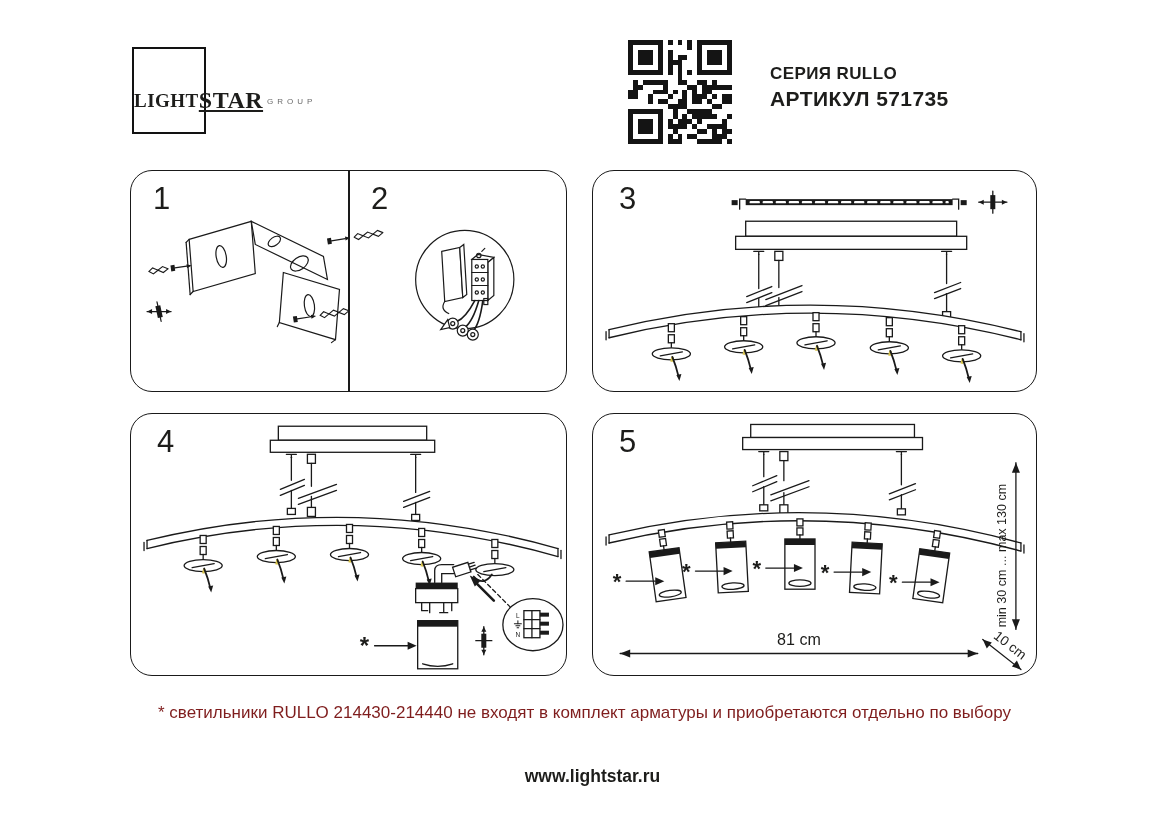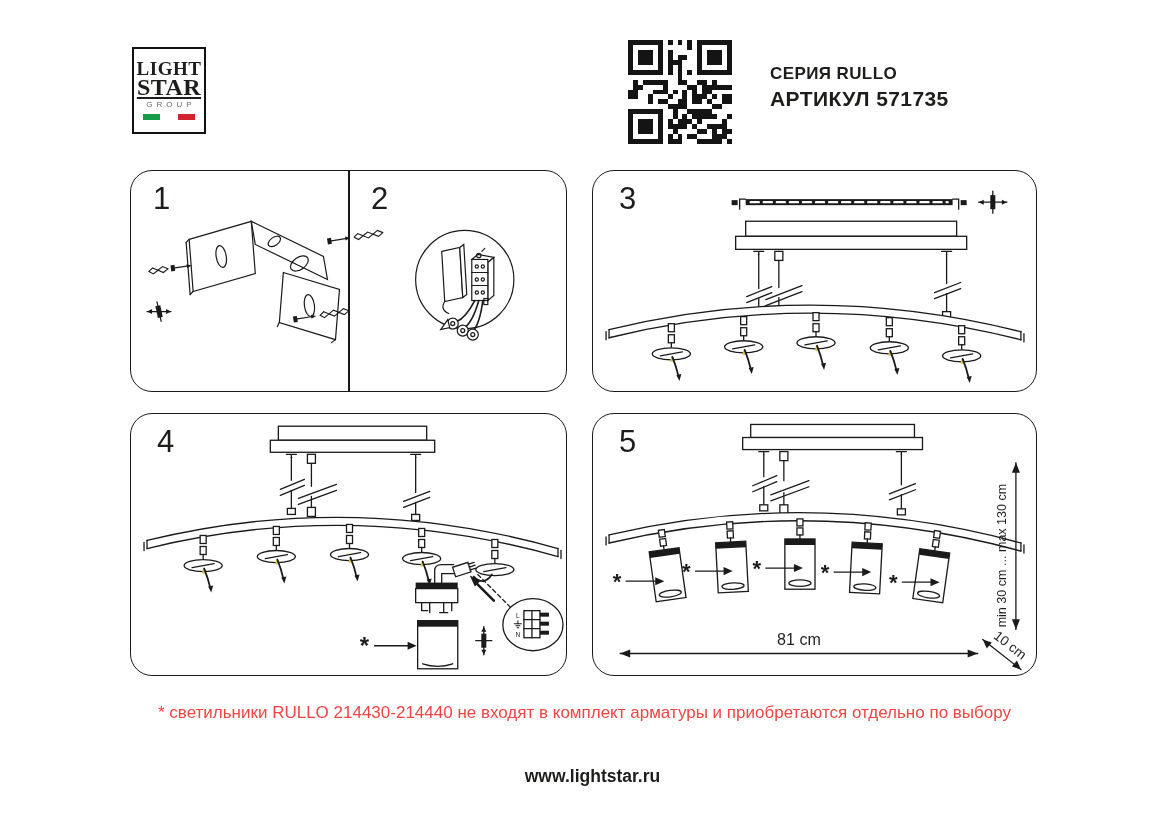--- a/index.html
+++ b/index.html
@@ -2,21 +2,21 @@
 <html><head>
 <meta charset="utf-8">
 <style>
   html,body{margin:0;padding:0;background:#fff;}
   .page{position:relative;width:1169px;height:826px;background:#ffffff;
         font-family:"Liberation Sans",sans-serif;color:#1d1d1b;overflow:hidden;}
 
   
   .logo-box{position:absolute;left:132px;top:47px;width:74px;height:87px;
             border:2px solid #121212;box-sizing:border-box;background:#fff;
-            display:flex;flex-direction:column;align-items:center;padding-top:12px;}
+            display:flex;flex-direction:row;align-items:center;padding-top:20px;}
   .logo-w1{font-family:"Liberation Serif",serif;font-weight:bold;font-size:19px;line-height:16px;letter-spacing:.5px;}
   .logo-w2{font-family:"Liberation Serif",serif;font-weight:bold;font-size:24px;line-height:21px;letter-spacing:.5px;text-decoration:underline;}
   .logo-w3{font-size:8px;letter-spacing:4px;margin-top:2px;margin-left:4px;color:#6a6a6a;text-align:right;}
   .logo-flag{width:52px;height:6px;margin-top:5px;display:flex;}
   .logo-flag div{flex:1;}
 
   .title{position:absolute;left:233px;top:56px;font-size:24px;font-weight:bold;line-height:30px;letter-spacing:.2px;}
 
   .qr{position:absolute;left:628px;top:40px;width:104px;height:104px;background:#fff;
       display:grid;grid-template-columns:repeat(21,1fr);grid-template-rows:repeat(21,1fr);}
@@ -31,21 +31,21 @@
   #panel12{left:130px;top:170px;width:437px;height:222px;}
   #panel3 {left:592px;top:170px;width:445px;height:222px;}
   #panel4 {left:130px;top:413px;width:437px;height:263px;}
   #panel5 {left:592px;top:413px;width:445px;height:263px;}
   .divider{position:absolute;left:217px;top:0;width:1.6px;height:100%;background:#1a1a1a;}
   .num{position:absolute;font-size:31px;line-height:31px;color:#1d1d1b;}
   .panel svg{position:absolute;left:0;top:0;width:100%;height:100%;}
   svg text{font-family:"Liberation Sans",sans-serif;fill:#1d1d1b;}
 
   
-  .note{position:absolute;left:0;top:703px;width:100%;text-align:center;font-size:17px;color:#ef4444;}
+  .note{position:absolute;left:0;top:703px;width:100%;text-align:center;font-size:17px;color:#7f1d1d;}
   .site{position:absolute;left:8px;top:766px;width:100%;text-align:center;font-size:17.5px;font-weight:bold;}
 </style>
 </head>
 <body>
 
 <div class="page">
 
   <div class="logo-box">
     <div class="logo-w1">LIGHT</div>
     <div class="logo-w2">STAR</div>

